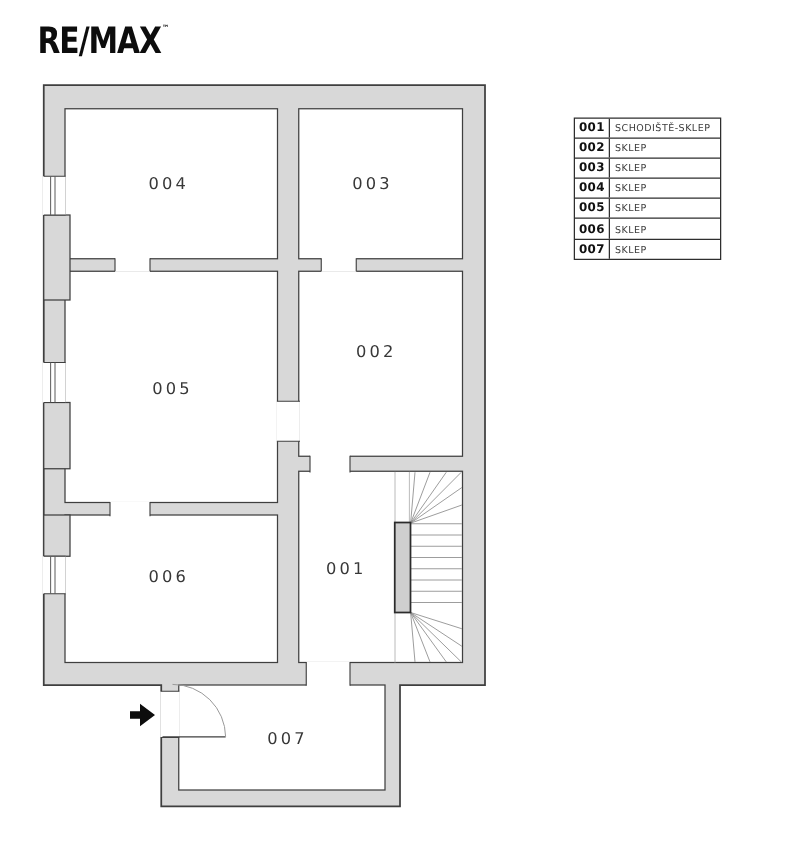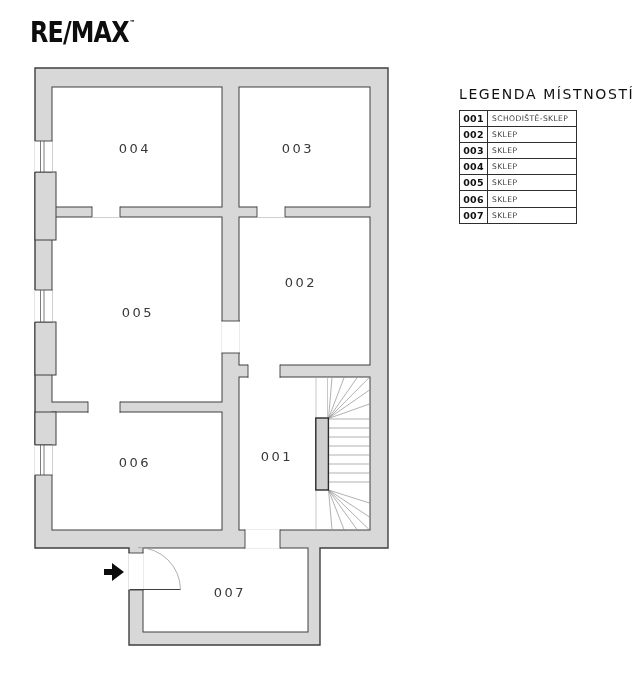--- a/index.html
+++ b/index.html
@@ -143,21 +143,20 @@
     <text class="room-label" x="138" y="312">005</text>
     <text class="room-label" x="301" y="282">002</text>
     <text class="room-label" x="135" y="462" display="none">001</text>
     <text class="room-label" x="135" y="462">006</text>
     <text class="room-label" x="277" y="456">001</text>
     <text class="room-label" x="230" y="592">007</text>
   </g>
 </svg>
 
 <div class="legend">
-  <div class="legend-title">LEGENDA MÍSTNOSTÍ</div>
   <div class="legend-table">
     <div class="legend-row">
       <div class="cell-num">001</div>
       <div class="cell-name">SCHODIŠTĚ-SKLEP</div>
     </div>
     <div class="legend-row">
       <div class="cell-num">002</div>
       <div class="cell-name">SKLEP</div>
     </div>
     <div class="legend-row">

